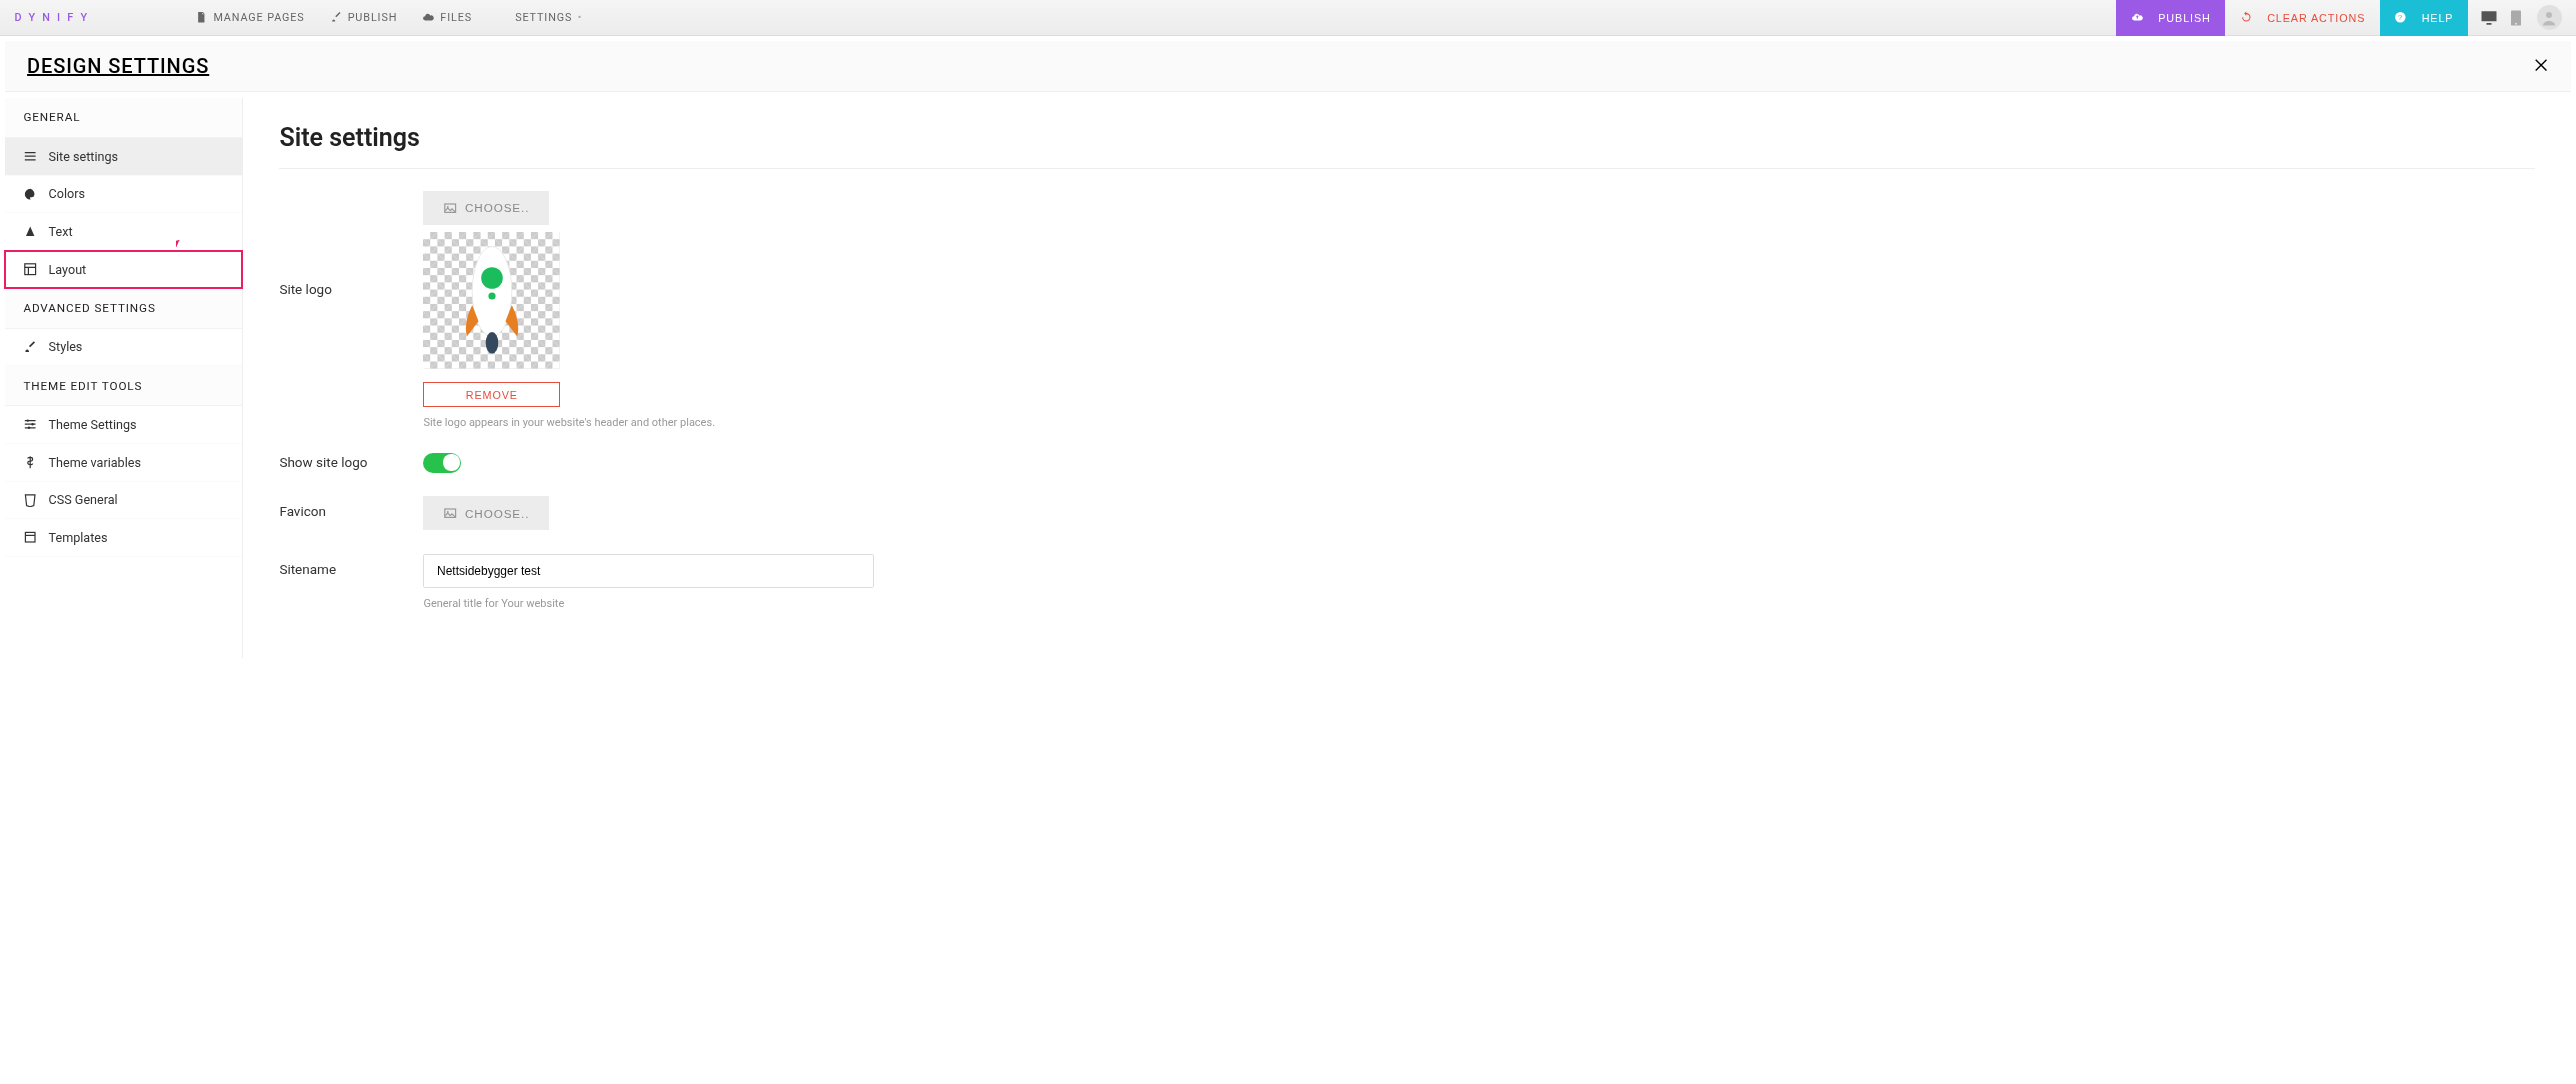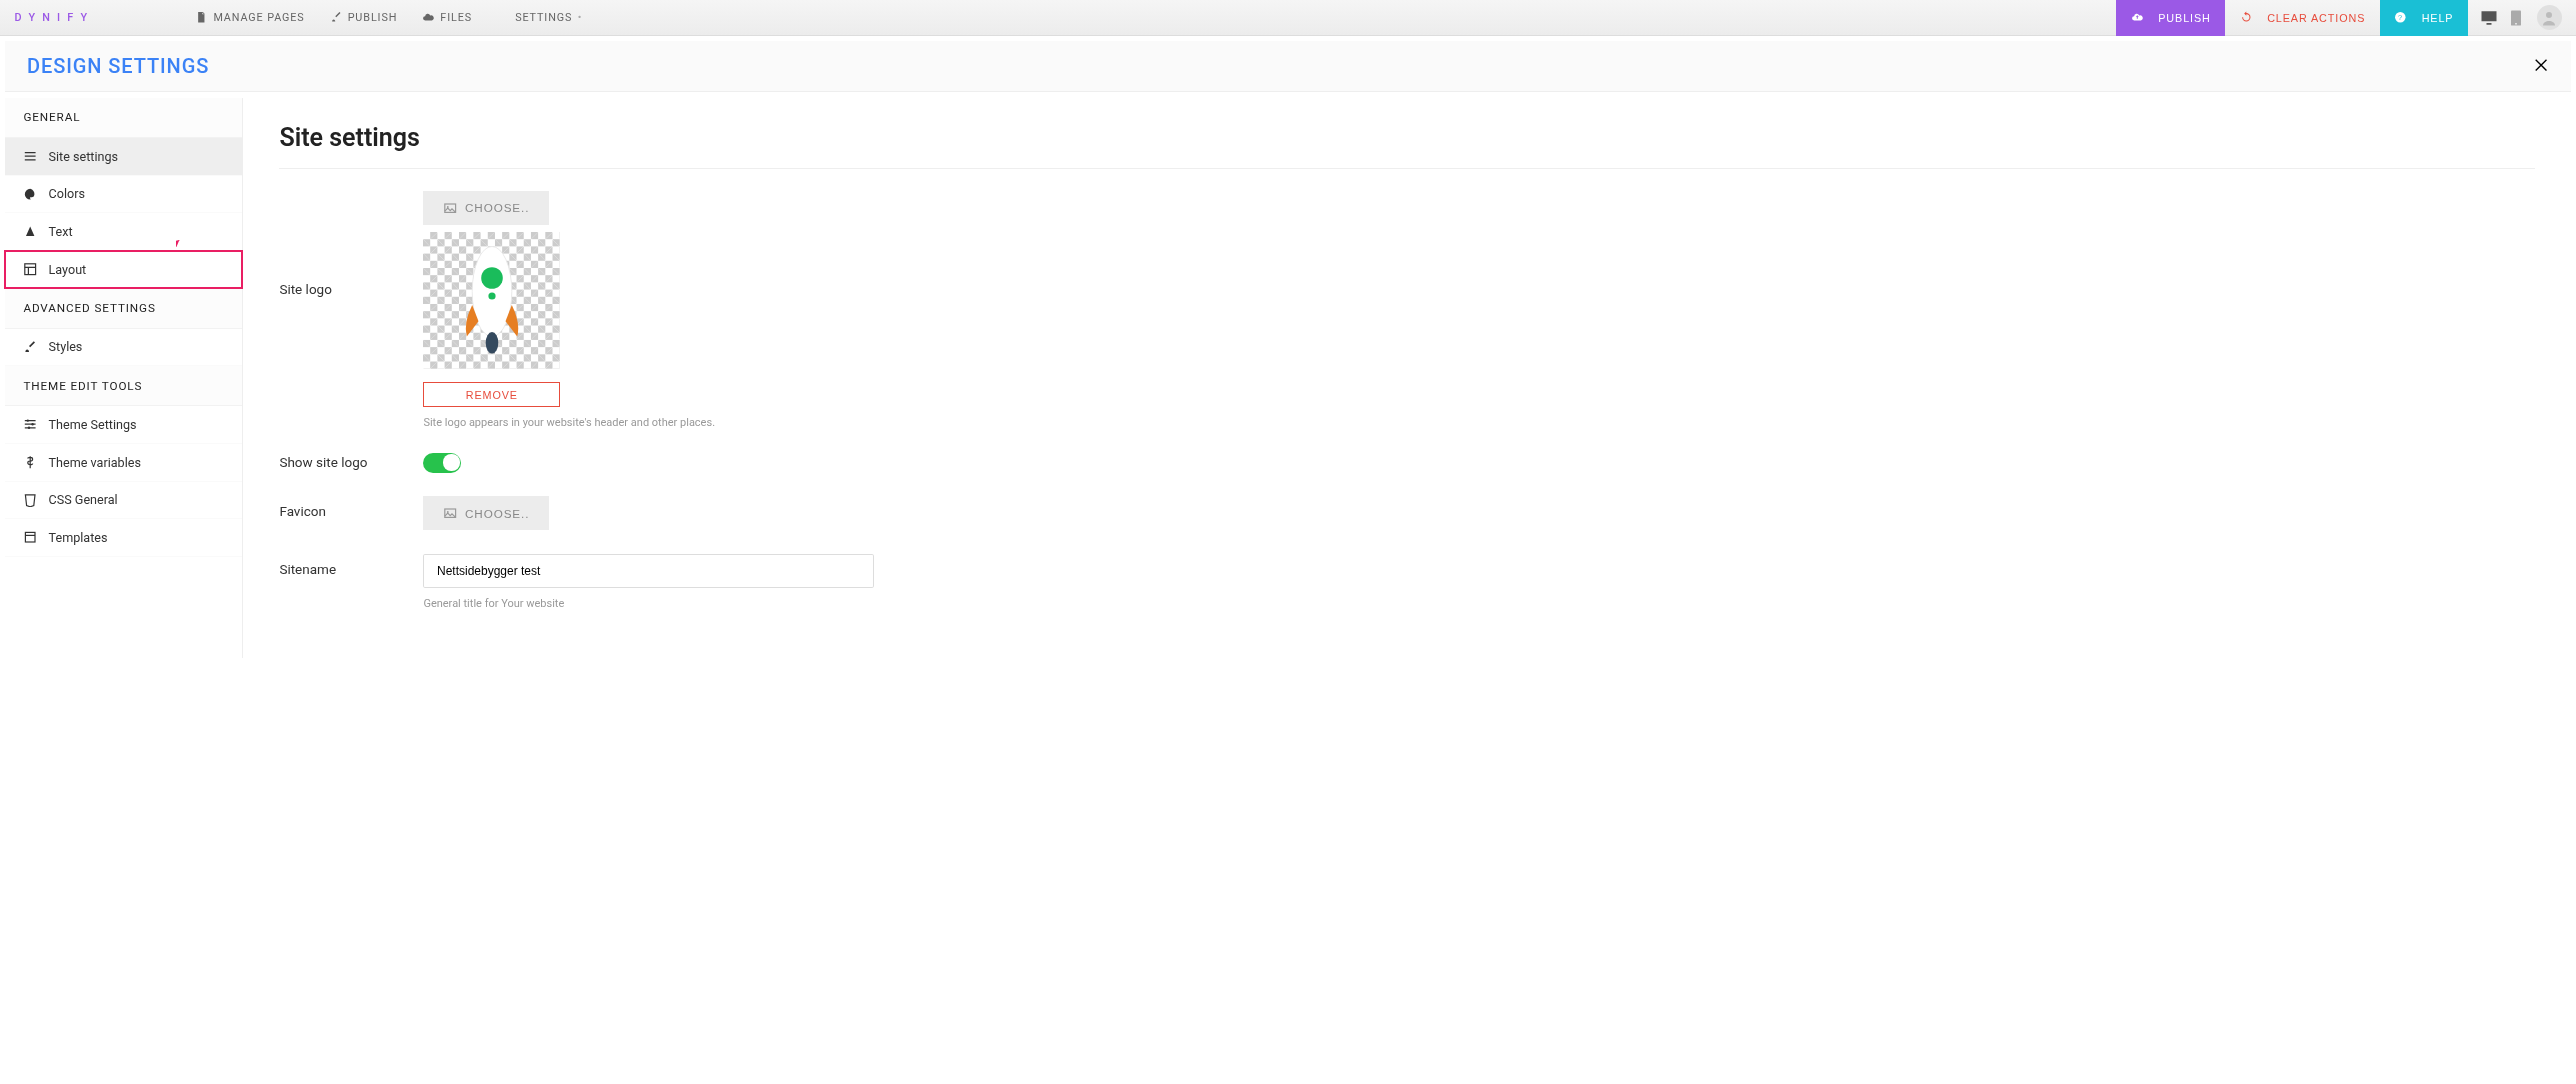--- a/index.html
+++ b/index.html
@@ -69,21 +69,22 @@
   justify-content: space-between;
   padding: 0 21.7px;
   background: #fafafa;
   border-bottom: 0.9px solid #eee;
   margin: 5.4px;
 }
 .panel-title {
   font-size: 20px;
   letter-spacing: 0.9px;
   font-weight: 500;
-  color: #3b82f6;
+  color: #000000;
+  text-decoration: underline;
 }
 .close-btn { cursor: pointer; }
 .close-btn svg { width: 16.2px; height: 16.2px; stroke: #000; }
 
 .panel-body {
   display: flex;
   margin: 0 5.4px;
   min-height: 505px;
 }
 

